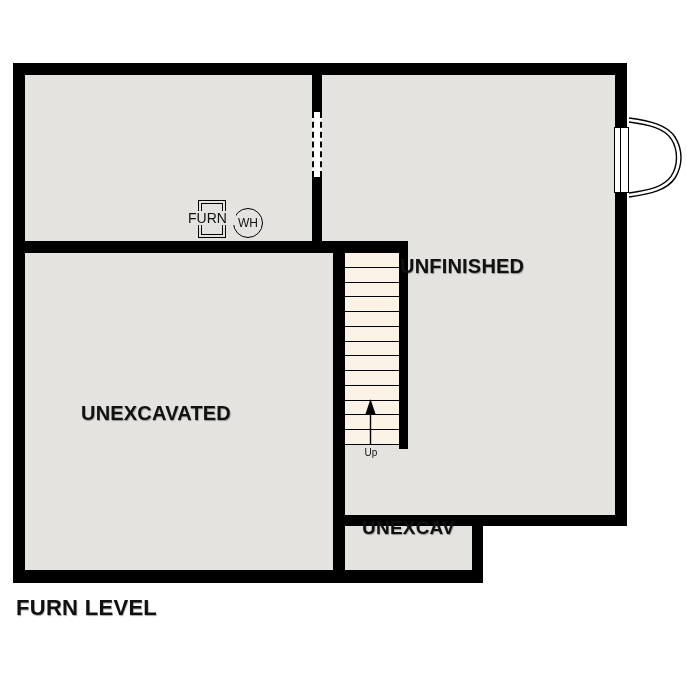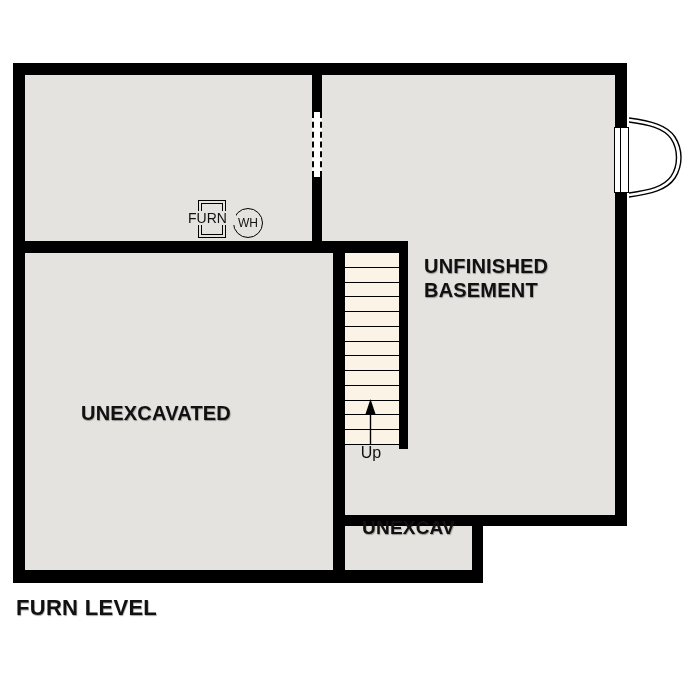--- a/index.html
+++ b/index.html
@@ -92,21 +92,21 @@
   #wh-symbol{
     left:233px;top:208px;width:30px;height:30px;
     border:1.4px solid var(--wall);
     border-radius:50%;
     background:var(--floor);
     z-index:4;
     display:flex;align-items:center;justify-content:center;
   }
   #wh-symbol span{font-size:12px;font-weight:normal;}
 
-  #up-label{left:351px;top:446px;width:40px;z-index:5;line-height:14px;font-size:16px;font-weight:normal;text-shadow:none;text-align:center;}
+  #up-label{left:351px;top:446px;width:40px;z-index:5;line-height:14px;font-size:10px;font-weight:normal;text-shadow:none;text-align:center;}
 </style>
 </head>
 <body>
 
 <div id="plan">
 
   <div class="abs floor" style="left:25px;top:75px;width:287px;height:166px;"></div>
   <div class="abs floor" style="left:322px;top:75px;width:293px;height:440px;"></div>
   <div class="abs floor" style="left:25px;top:253px;width:308px;height:317px;"></div>
   <div class="abs floor" style="left:345px;top:526px;width:127px;height:44px;"></div>
@@ -154,22 +154,21 @@
   <div class="abs lbl" id="up-label">Up</div>
 
   <div class="abs" id="furnace-symbol">
     <div class="inner"></div>
   </div>
   <div class="abs lbl small-lbl" id="furnace-label">FURN</div>
   <div class="abs" id="wh-symbol">
     <span>WH</span>
   </div>
 
-  <div class="abs lbl room-lbl" style="left:400px;top:254px;width:210px;padding-left:24px;">
+  <div class="abs lbl room-lbl" style="left:400px;top:254px;width:210px;">
     <div>UNFINISHED</div>
-    <div>BASEMENT</div>
   </div>
   <div class="abs lbl room-lbl" style="left:81px;top:401px;width:200px;">UNEXCAVATED</div>
   <div class="abs lbl room-lbl" style="left:345px;top:506px;width:127px;height:44px;display:flex;align-items:center;justify-content:center;font-size:19px;">UNEXCAV</div>
 
   <div class="abs lbl title-lbl" style="left:16px;top:595px;text-align:left;">FURN LEVEL</div>
 
 </div>
 
 </body></html>

